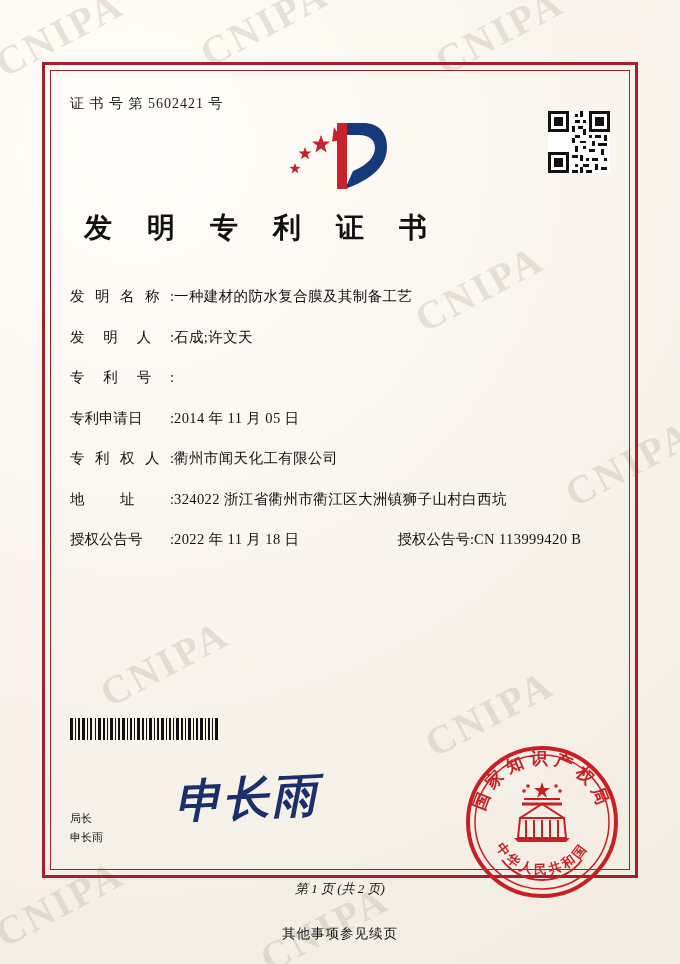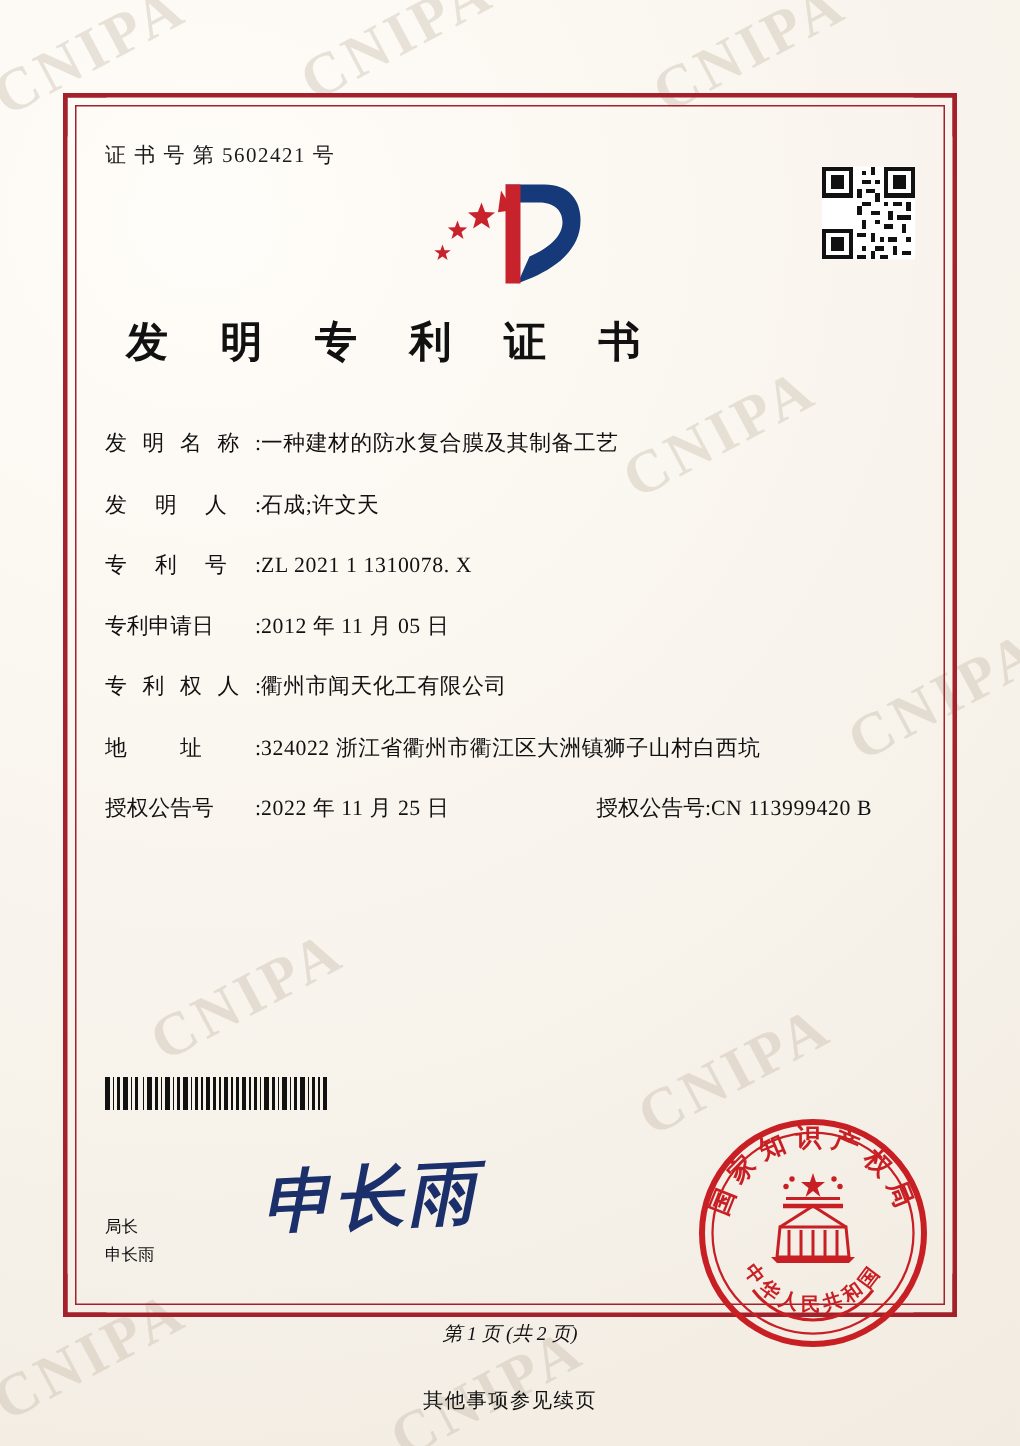--- a/index.html
+++ b/index.html
@@ -236,29 +236,28 @@
         <div class="val">石成;许文天</div>
       </div>
 
       <div class="row">
         <div class="lbl">
           <span>专</span>
             <span>利</span>
             <span>号</span>
             <span>:</span>
         </div>
-        <div class="val">ZL 2021 1 1310078. X</div>
       </div>
 
       <div class="row">
         <div class="lbl">
           <span>专利申请日</span>
             <span>:</span>
         </div>
-        <div class="val">2012 年 11 月 05 日</div>
+        <div class="val">2014 年 11 月 05 日</div>
       </div>
 
       <div class="row">
         <div class="lbl">
           <span>专</span>
             <span>利</span>
             <span>权</span>
             <span>人</span>
             <span>:</span>
         </div>
@@ -272,21 +271,21 @@
             <span>:</span>
         </div>
         <div class="val">324022 浙江省衢州市衢江区大洲镇狮子山村白西坑</div>
       </div>
 
       <div class="row dual">
         <div class="lbl">
           <span>授权公告号</span>
             <span>:</span>
         </div>
-        <div class="val">2022 年 11 月 25 日</div>
+        <div class="val">2022 年 11 月 18 日</div>
         <div class="lbl2">
           <span>授权公告号</span>
             <span>:</span>
         </div>
         <div class="val">CN 113999420 B</div>
       </div>
 
     </div>
 
 

